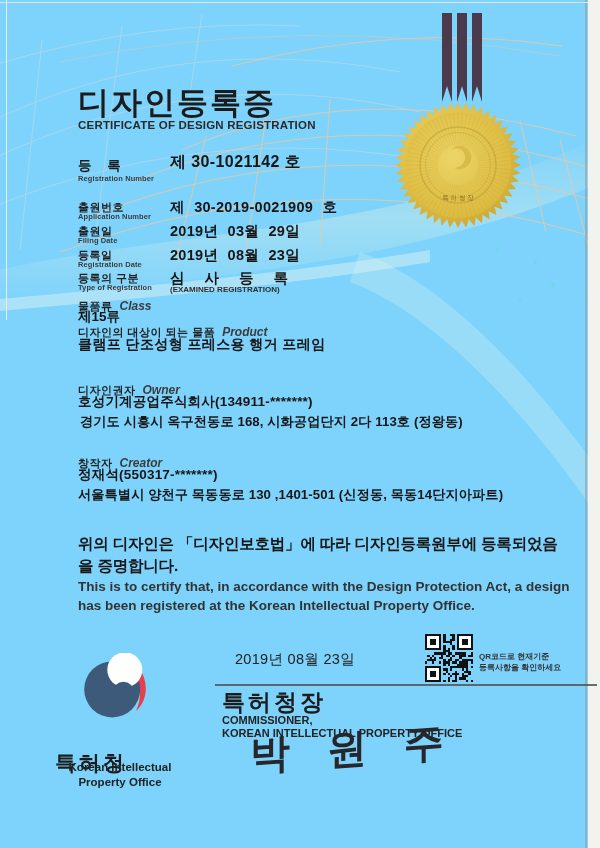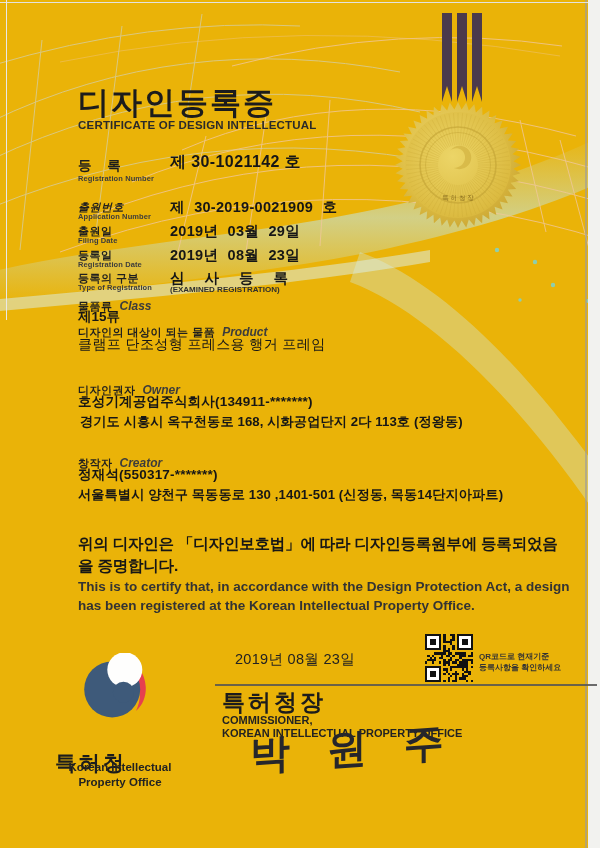--- a/index.html
+++ b/index.html
@@ -1,39 +1,39 @@
 <!DOCTYPE html>
 <html><head>
 <meta charset="utf-8">
 <style>
   *{box-sizing:border-box;}
   html,body{margin:0;padding:0;background:#ffffff;}
   body{font-family:"Liberation Sans",sans-serif;color:#111;}
-  .page{position:relative;width:600px;height:848px;background:#eab308;overflow:hidden;}
+  .page{position:relative;width:600px;height:848px;background:#7dd3fc;overflow:hidden;}
   .abs{position:absolute;}
   
   .scan-right-bg{left:588px;top:0;width:12px;height:848px;background:#f2f2ef;}
   .scan-right-line{left:585px;top:0;width:2px;height:848px;background:#9c9c9c;opacity:.65;}
   .scan-top-line{left:0;top:2px;width:588px;height:1px;background:#e3e3e0;}
   .scan-left-line{left:6px;top:0;width:1px;height:320px;background:#e9e9e6;}
   
   .title-kr{left:78px;top:82px;font-size:31px;font-weight:bold;letter-spacing:2px;color:#1c1c1c;}
   .title-en{left:78px;top:119px;font-size:11.5px;font-weight:bold;letter-spacing:.2px;color:#2a2a2a;}
   
   .lbl-kr{font-size:11px;font-weight:bold;color:#1f1f1f;letter-spacing:.5px;}
   .lbl-en{font-size:7.5px;font-weight:bold;color:#3c3c3c;letter-spacing:.1px;}
   .reg-lbl{left:78px;top:157px;font-size:13.5px;font-weight:bold;letter-spacing:6px;color:#1c1c1c;}
   .reg-sub{left:78px;top:174px;}
   .reg-val{left:170px;top:152px;font-size:16px;font-weight:bold;color:#161616;letter-spacing:.4px;}
   .val{font-size:14.5px;font-weight:bold;color:#161616;letter-spacing:.3px;word-spacing:5px;}
   .examined{left:170px;top:269px;font-size:14.5px;font-weight:bold;color:#161616;letter-spacing:4px;word-spacing:8px;}
   .examined-note{left:170px;top:285px;font-size:8px;font-weight:bold;color:#2e2e2e;}
   .inline-en{font-size:12px;font-weight:bold;color:#3c3c3c;margin-left:7px;font-style:italic;}
   .class-val{left:78px;top:308px;font-size:13.5px;font-weight:bold;color:#161616;}
-  .product-val{left:78px;top:336px;font-size:14px;font-weight:normal;color:#161616;letter-spacing:.4px;}
+  .product-val{left:78px;top:336px;font-size:14px;font-weight:bold;color:#161616;letter-spacing:.4px;}
   .party-name{font-size:13.5px;font-weight:bold;color:#161616;letter-spacing:.2px;}
   .party-addr{font-size:13.2px;font-weight:bold;color:#161616;letter-spacing:.1px;}
   
   .stmt-kr{left:78px;top:533px;width:494px;font-size:15.5px;font-weight:bold;color:#161616;line-height:21.5px;letter-spacing:-.2px;}
   .stmt-en{left:78px;top:577px;width:492px;font-size:13.5px;font-weight:bold;color:#333;line-height:19px;}
   
   .issue-date{left:235px;top:650px;font-size:14.5px;color:#222;letter-spacing:.3px;}
   .qr{left:425px;top:634px;width:48px;height:48px;}
   .qr-caption{left:479px;top:652px;width:100px;font-size:8px;font-weight:bold;color:#333;line-height:10.5px;}
   .rule{left:215px;top:684px;width:382px;height:2px;background:#545454;opacity:.85;}
@@ -200,27 +200,27 @@
         <line x1="60.52703644666139" y1="44.30384493975584" x2="54.97029476131962" y2="12.78999684336518"></line>
         <line x1="62.25688514504684" y1="44.07610603816509" x2="59.46790137712177" y2="12.197875699229229"></line>
       </g>
     <circle cx="64" cy="64" r="38" fill="none" stroke="#c2a133" stroke-width="1.6" opacity="0.6"></circle>
     <circle cx="64" cy="64" r="32.5" fill="none" stroke="#c2a133" stroke-width="1" opacity="0.45"></circle>
     <path d="M56,50 C62,41 75,44 77,54 C79,64 69,71 60,67 C66,67 72,62 71,55 C70,47 60,45 56,50 Z" fill="#c9a735" opacity="0.5"></path>
     <text id="seal-text" x="64" y="99" text-anchor="middle" font-size="6.5" fill="#7a5f18" opacity="0.85">특 허 청 장</text>
   </svg>
 
   <div class="abs title-kr">디자인등록증</div>
-  <div class="abs title-en">CERTIFICATE OF DESIGN INTELLECTUAL</div>
+  <div class="abs title-en">CERTIFICATE OF DESIGN REGISTRATION</div>
 
   <div class="abs reg-lbl">등 록</div>
   <div class="abs lbl-en reg-sub">Registration Number</div>
   <div class="abs reg-val">제 30-1021142 호</div>
 
-  <div class="abs lbl-kr" style="left:78px;top:200px;font-style:italic;">출원번호</div>
+  <div class="abs lbl-kr" style="left:78px;top:200px;">출원번호</div>
   <div class="abs lbl-en" style="left:78px;top:212px;">Application Number</div>
   <div class="abs val" style="left:170px;top:198px;">제 30-2019-0021909 호</div>
 
   <div class="abs lbl-kr" style="left:78px;top:224px;">출원일</div>
   <div class="abs lbl-en" style="left:78px;top:236px;">Filing Date</div>
   <div class="abs val" style="left:170px;top:222px;">2019년 03월 29일</div>
 
   <div class="abs lbl-kr" style="left:78px;top:248px;">등록일</div>
   <div class="abs lbl-en" style="left:78px;top:260px;">Registration Date</div>
   <div class="abs val" style="left:170px;top:246px;">2019년 08월 23일</div>

